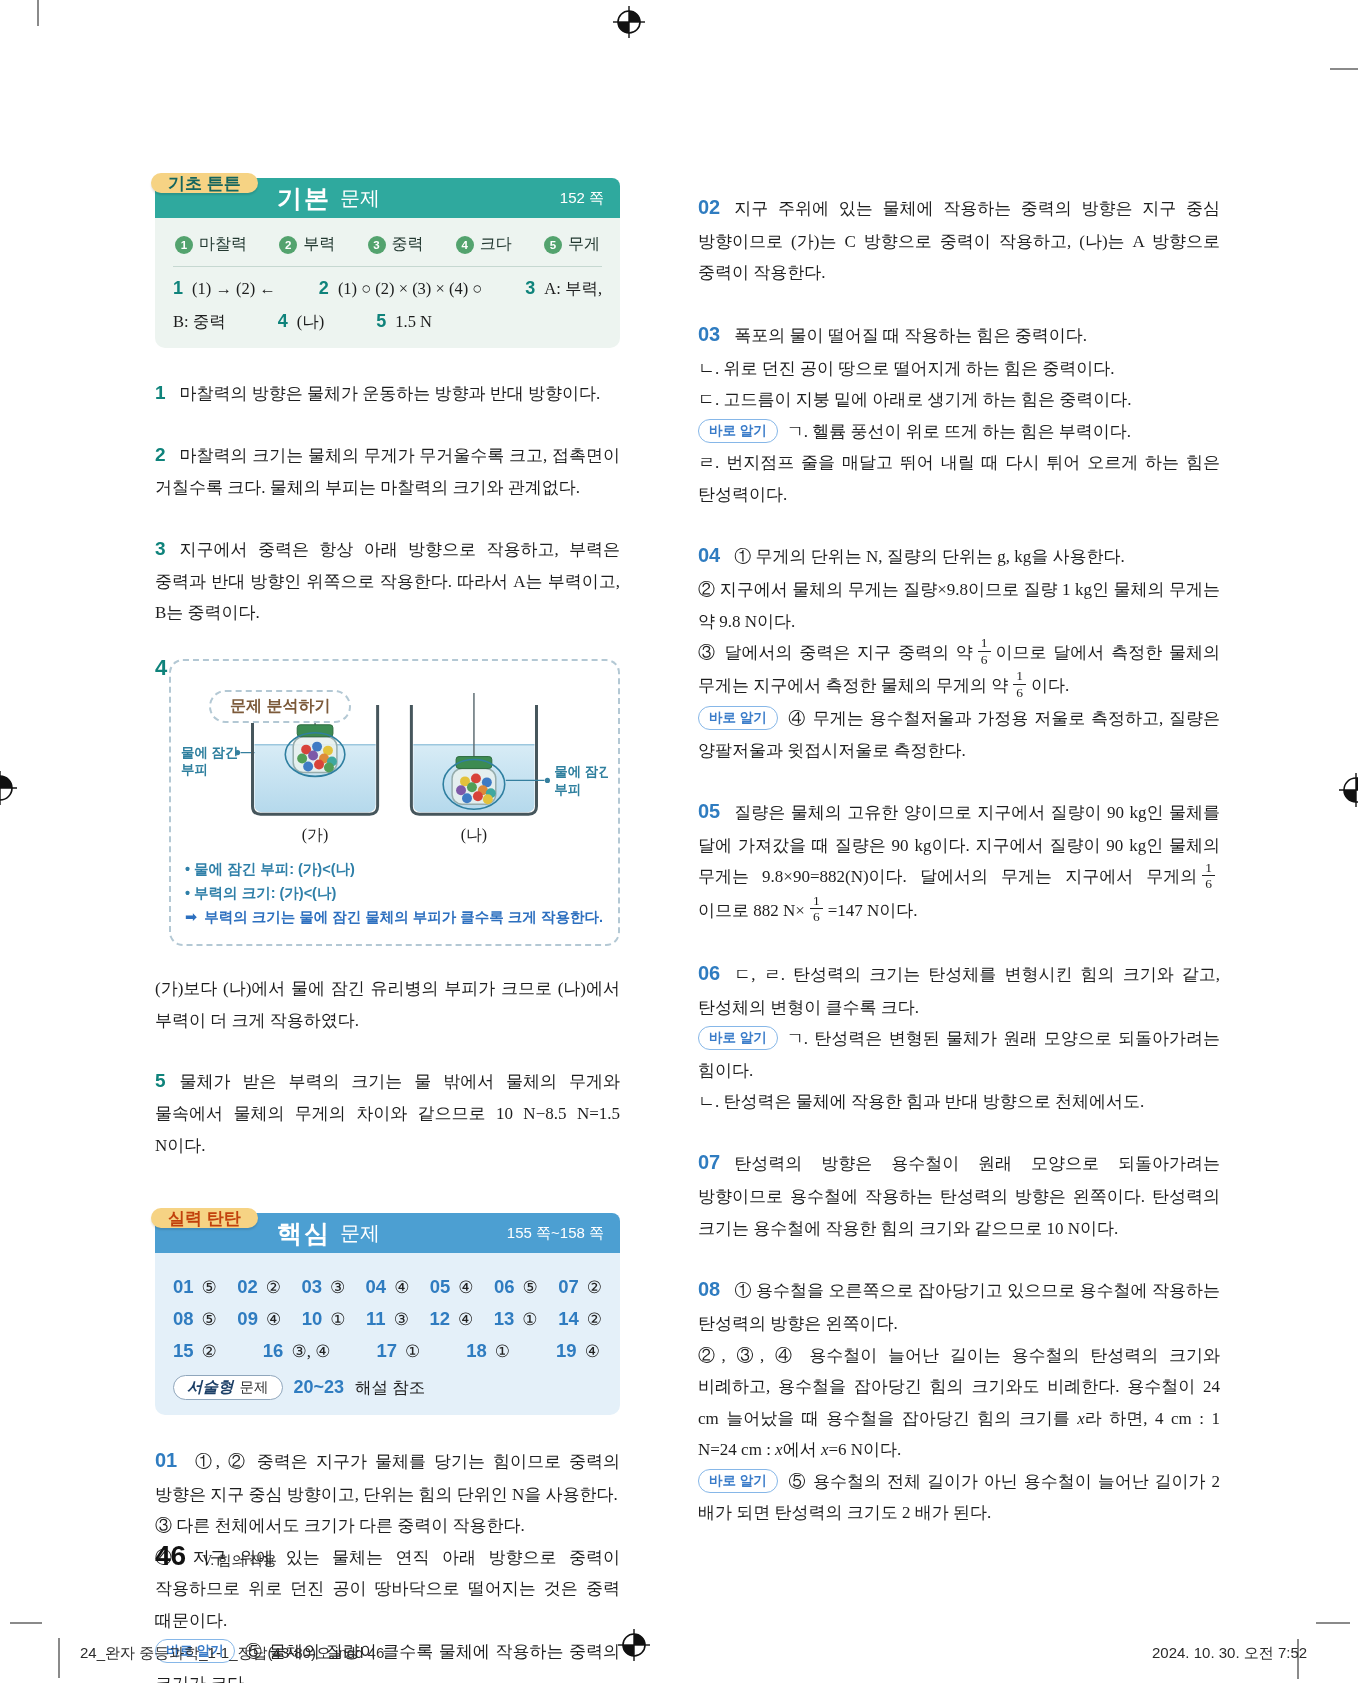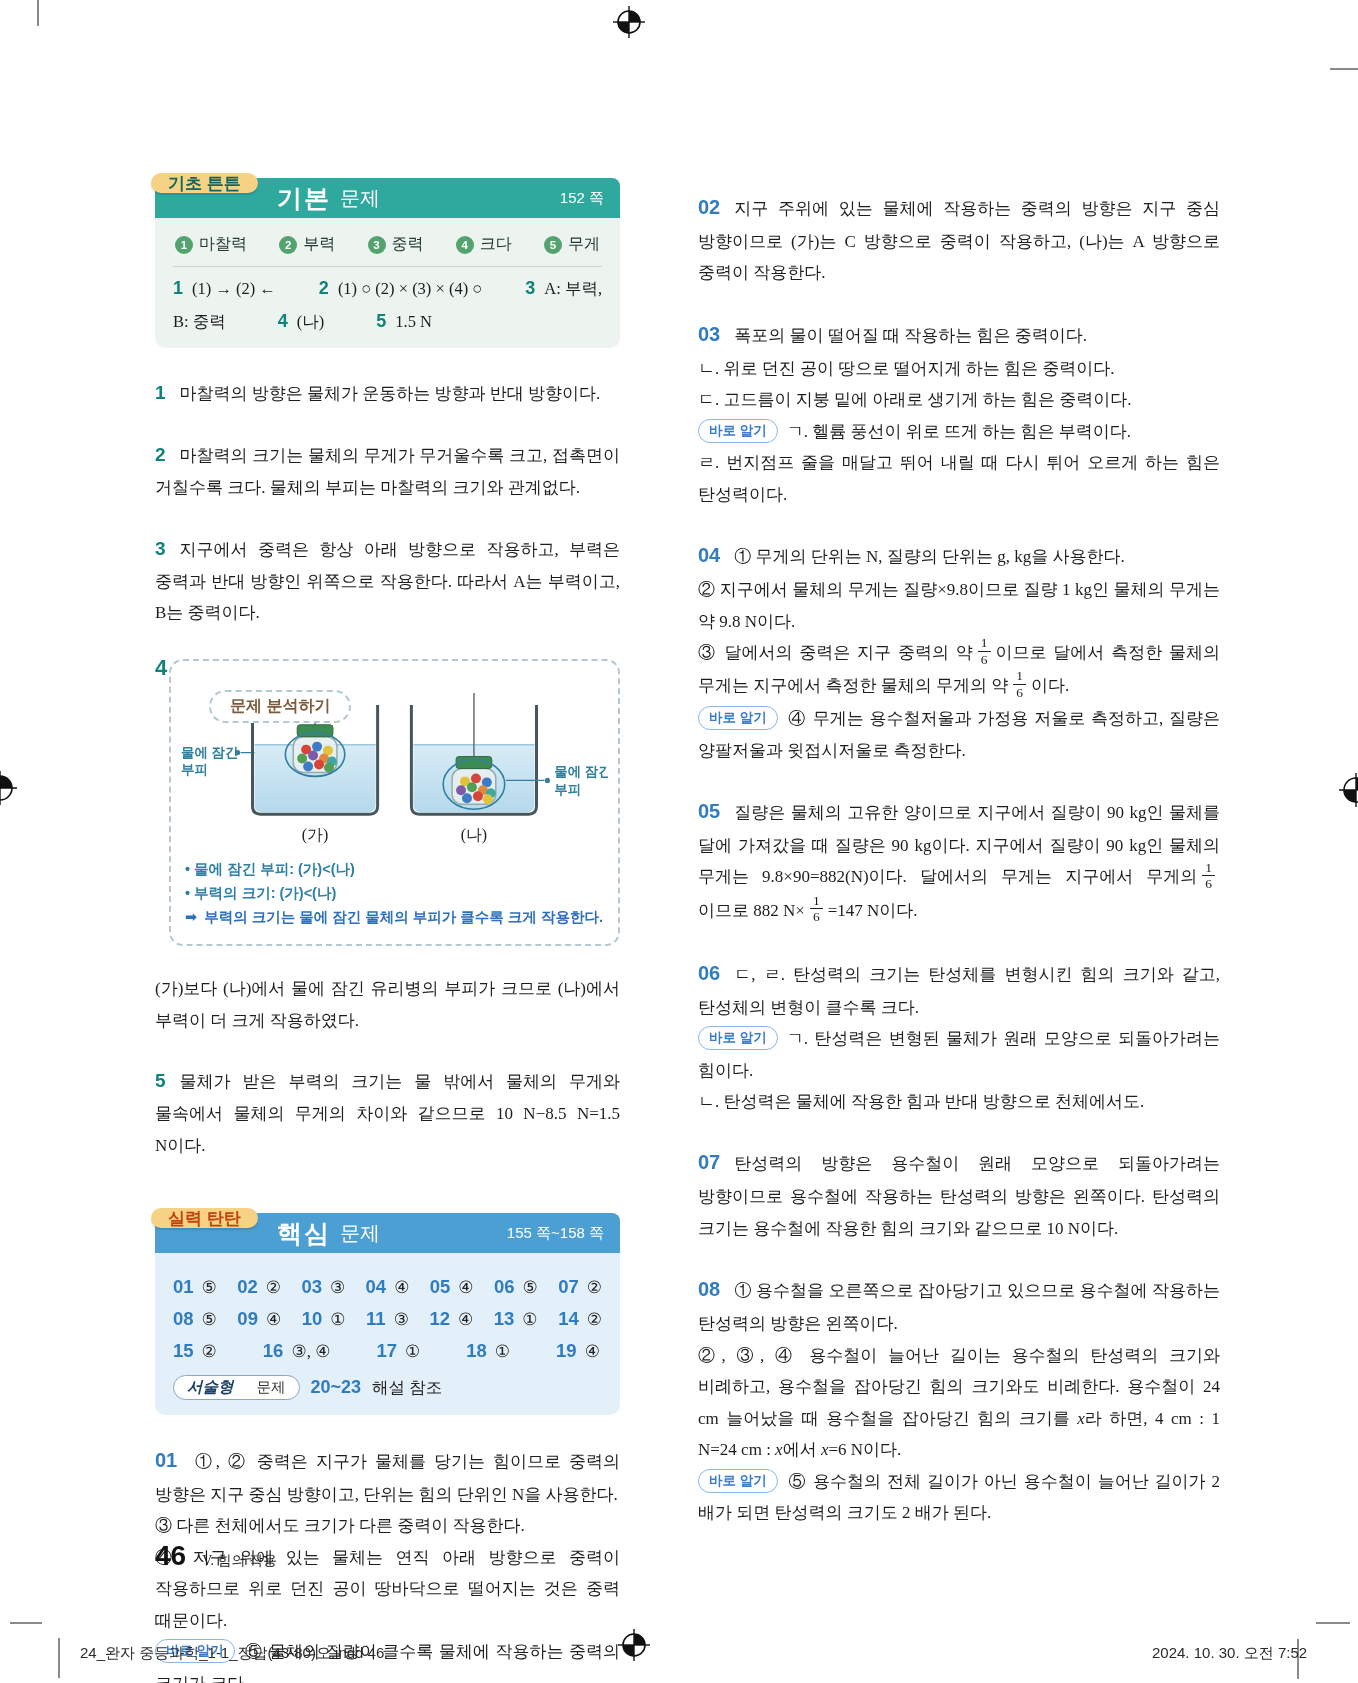--- a/index.html
+++ b/index.html
@@ -41,21 +41,21 @@
   .anum { color:#0F837B; font-weight:800; font-size:18px; font-family:"Liberation Sans","DejaVu Sans",sans-serif; }
   .atext { font-size:16.5px; color:#1d1d1d; }
 
   .crow { display:flex; justify-content:space-between; margin-top:10px; }
   .crow.last { justify-content:flex-start; gap:46px; }
   .chip b { color:#2F7CC0; font-weight:800; font-size:18.5px; margin-right:8px;
     font-family:"Liberation Sans","DejaVu Sans",sans-serif; }
   .chip i { font-style:normal; font-size:17px; color:#222; }
   .seosul { display:flex; align-items:center; gap:11px; margin-top:13px; }
   .spill { border:1.6px solid #8FA6BC; border-radius:16px; padding:1px 13px; background:#fff;
-    display:inline-flex; gap:23px; align-items:center; }
+    display:inline-flex; gap:6px; align-items:center; }
   .spill b { font-style:italic; font-weight:800; color:#1C3F66; font-size:15.5px;
     font-family:"Liberation Sans","DejaVu Sans",sans-serif; }
   .spill span { font-size:14.5px; color:#333; }
   .srange { color:#2F7CC0; font-weight:800; font-size:18px;
     font-family:"Liberation Sans","DejaVu Sans",sans-serif; }
   .srest { font-size:16.5px; color:#222; }
 
   
   .ex { margin-top:27px; text-align:justify; font-size:17px; line-height:1.85;
     color:#1d1d1d; word-break:keep-all; }

